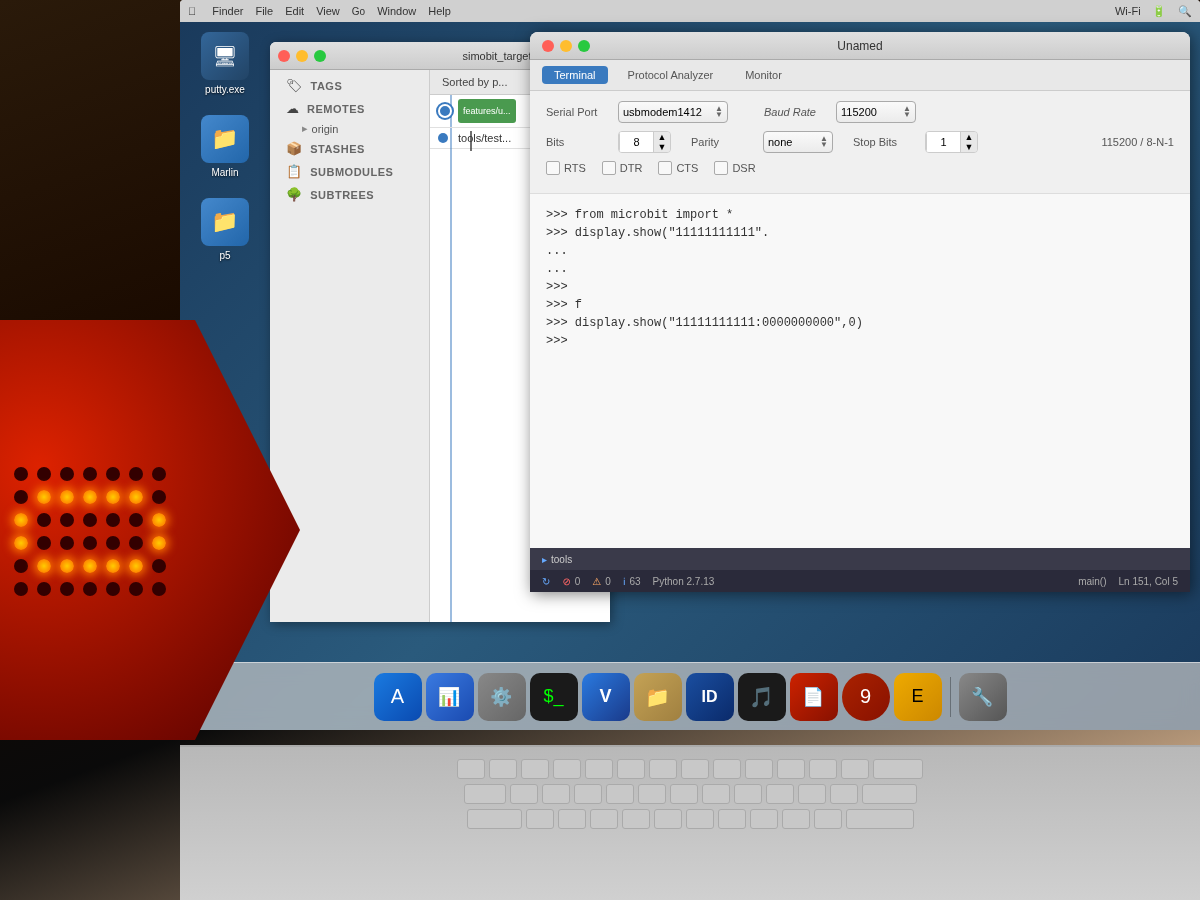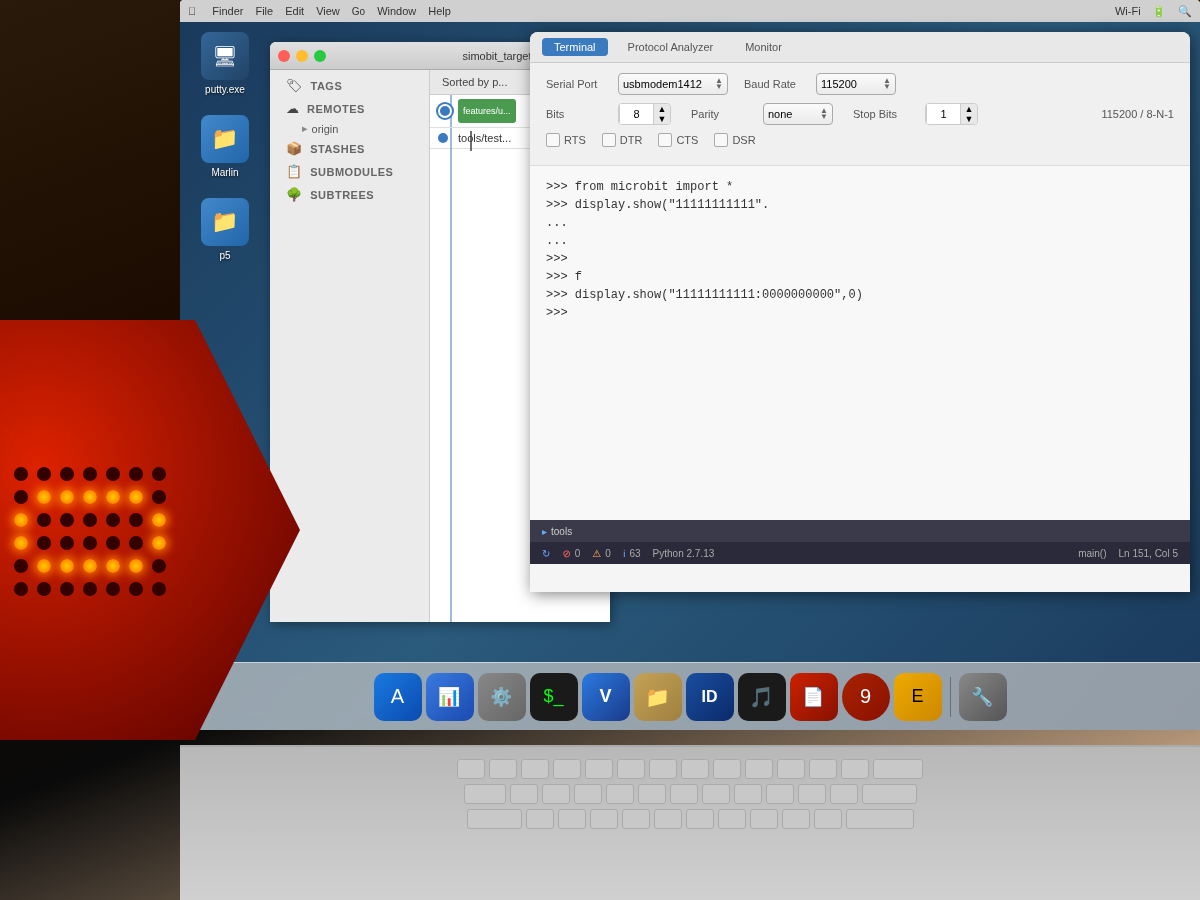--- a/index.html
+++ b/index.html
@@ -558,40 +558,48 @@
               <span>tools/test...</span>
             </div>
 
             <div style="position:absolute; top:36px; left:40px; width:14px; height:20px; border-left:2px solid #333; opacity:0.7;"></div>
           </div>
         </div>
       </div>
     </div>
 
     <div class="serial-window" style="top:10px; right:10px;">
+      <div class="serial-titlebar">
+        <div style="display:flex; gap:6px;">
+          <div class="traffic-light tl-red"></div>
+          <div class="traffic-light tl-yellow"></div>
+          <div class="traffic-light tl-green"></div>
+        </div>
+        <span class="serial-title">Unamed</span>
+      </div>
       <div class="serial-content">
 
         <div class="serial-tabs">
           <div class="serial-tab active">Terminal</div>
           <div class="serial-tab">Protocol Analyzer</div>
           <div class="serial-tab">Monitor</div>
         </div>
 
         <div class="serial-controls">
 
           <div class="control-row">
             <span class="control-label">Serial Port</span>
             <div class="select-control">
               <span>usbmodem1412</span>
               <div class="select-arrow">
                 <span>▲</span>
                 <span>▼</span>
               </div>
             </div>
-            <span class="control-label" style="margin-left:4px;">Baud Rate</span>
+            <span class="control-label" style="margin-left:24px;font-style:italic;">Baud Rate</span>
             <div class="select-control" style="min-width:80px;">
               <span>115200</span>
               <div class="select-arrow">
                 <span>▲</span>
                 <span>▼</span>
               </div>
             </div>
           </div>
 
           <div class="control-row">

